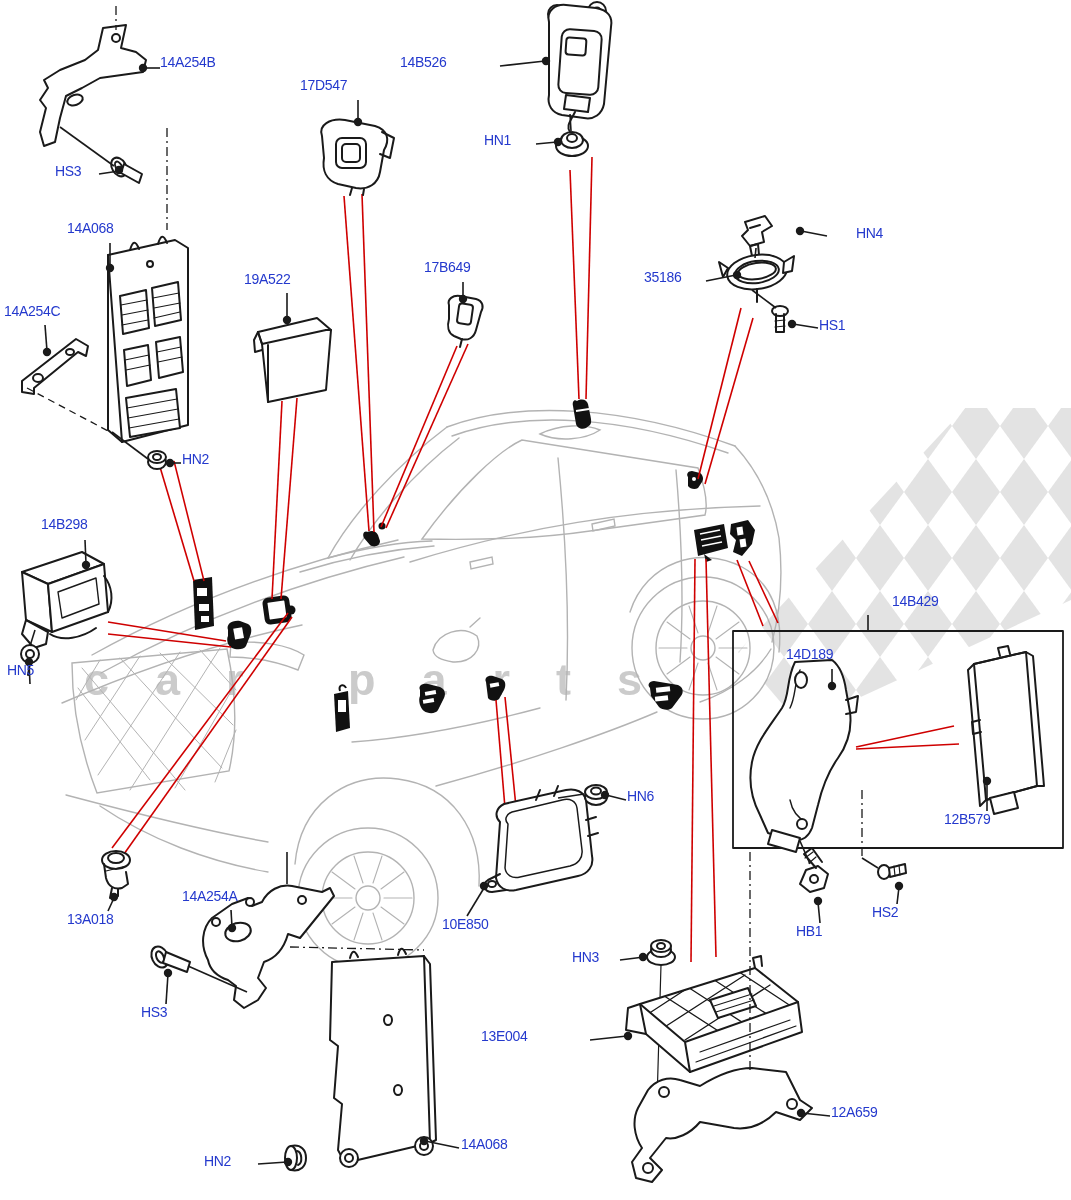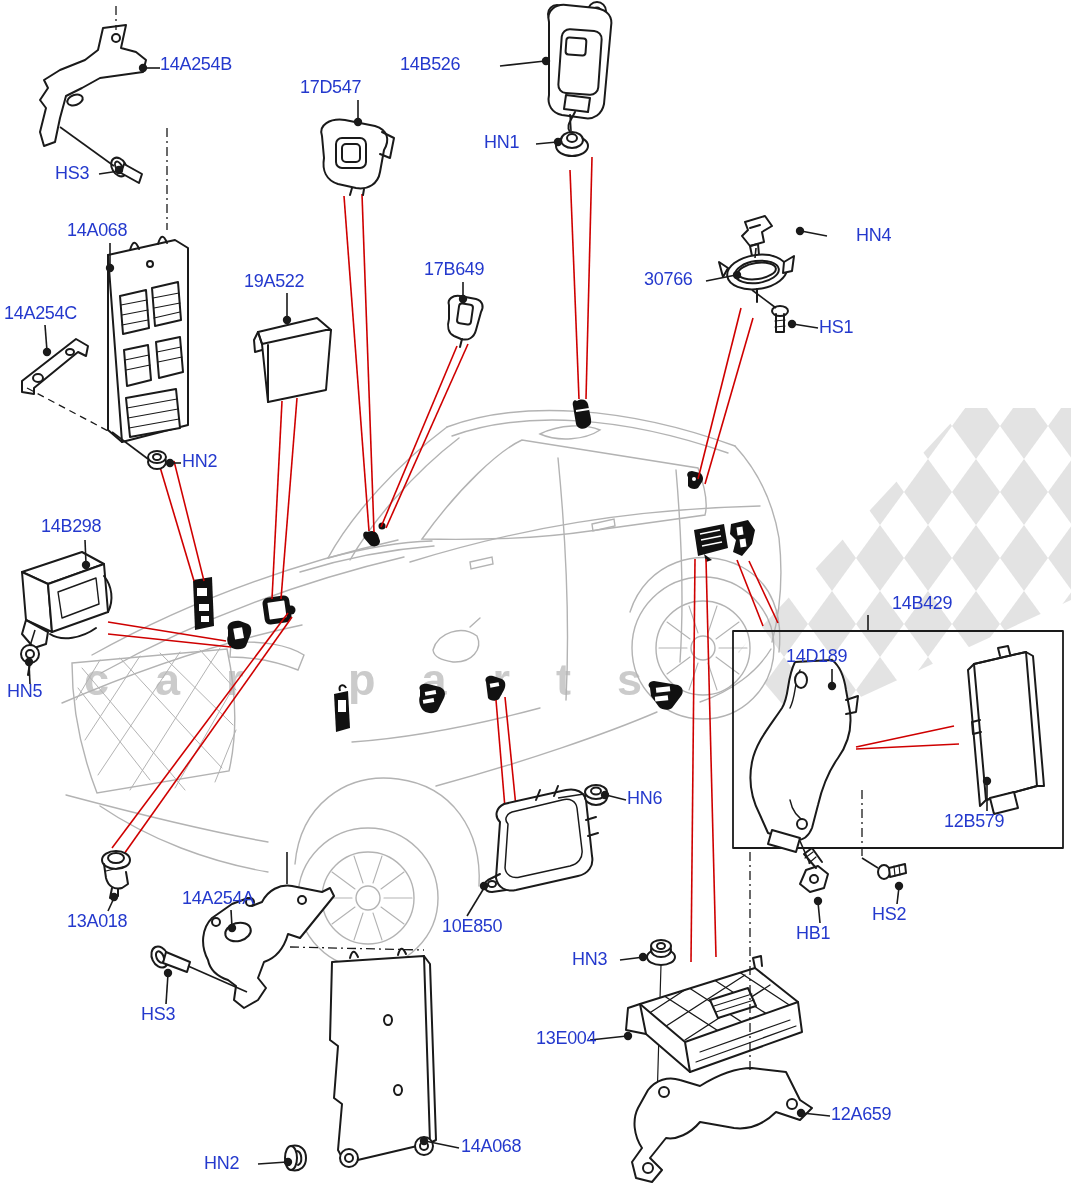--- a/index.html
+++ b/index.html
@@ -4,21 +4,21 @@
 <style>
   html,body{margin:0;padding:0;}
   body{width:1071px;height:1200px;background:#ffffff;position:relative;overflow:hidden;
        font-family:"Liberation Sans", sans-serif;}
   #stage{position:absolute;left:0;top:0;width:1071px;height:1200px;}
   .wm-brand{position:absolute;left:74px;top:508px;font-size:152px;font-weight:bold;
             letter-spacing:9px;color:#f7d0d3;z-index:1;user-select:none;}
   .wm-tag{position:absolute;left:84px;top:654px;font-size:45px;font-weight:bold;
           letter-spacing:46px;color:#cbcbcb;z-index:1;user-select:none;}
   svg.art{position:absolute;left:0;top:0;z-index:2;}
-  .plabel{position:absolute;z-index:3;font-size:18px;letter-spacing:-0.3px;color:#2439cd;
+  .plabel{position:absolute;z-index:3;font-size:14px;letter-spacing:-0.3px;color:#2439cd;
           white-space:nowrap;cursor:pointer;line-height:1;}
 </style>
 </head>
 <body>
 
 <div id="stage">
 
   <div class="wm-tag">car parts</div>
 
   <svg class="art" width="1071" height="1200" viewBox="0 0 1071 1200">
@@ -518,32 +518,32 @@
   <div class="plabel" style="left:160px;top:55px">14A254B</div>
   <div class="plabel" style="left:55px;top:164px">HS3</div>
   <div class="plabel" style="left:67px;top:221px">14A068</div>
   <div class="plabel" style="left:4px;top:304px">14A254C</div>
   <div class="plabel" style="left:244px;top:272px">19A522</div>
   <div class="plabel" style="left:300px;top:78px">17D547</div>
   <div class="plabel" style="left:424px;top:260px">17B649</div>
   <div class="plabel" style="left:400px;top:55px">14B526</div>
   <div class="plabel" style="left:484px;top:133px">HN1</div>
   <div class="plabel" style="left:856px;top:226px">HN4</div>
-  <div class="plabel" style="left:644px;top:270px">30766</div>
+  <div class="plabel" style="left:644px;top:270px">35186</div>
   <div class="plabel" style="left:819px;top:318px">HS1</div>
   <div class="plabel" style="left:182px;top:452px">HN2</div>
   <div class="plabel" style="left:41px;top:517px">14B298</div>
-  <div class="plabel" style="left:7px;top:682px">HN5</div>
+  <div class="plabel" style="left:7px;top:663px">HN5</div>
   <div class="plabel" style="left:892px;top:594px">14B429</div>
   <div class="plabel" style="left:786px;top:647px">14D189</div>
   <div class="plabel" style="left:944px;top:812px">12B579</div>
   <div class="plabel" style="left:796px;top:924px">HB1</div>
   <div class="plabel" style="left:872px;top:905px">HS2</div>
   <div class="plabel" style="left:572px;top:950px">HN3</div>
-  <div class="plabel" style="left:536px;top:1029px">13E004</div>
+  <div class="plabel" style="left:481px;top:1029px">13E004</div>
   <div class="plabel" style="left:831px;top:1105px">12A659</div>
   <div class="plabel" style="left:442px;top:917px">10E850</div>
   <div class="plabel" style="left:627px;top:789px">HN6</div>
   <div class="plabel" style="left:67px;top:912px">13A018</div>
   <div class="plabel" style="left:182px;top:889px">14A254A</div>
   <div class="plabel" style="left:141px;top:1005px">HS3</div>
   <div class="plabel" style="left:204px;top:1154px">HN2</div>
   <div class="plabel" style="left:461px;top:1137px">14A068</div>
 
 </div>

